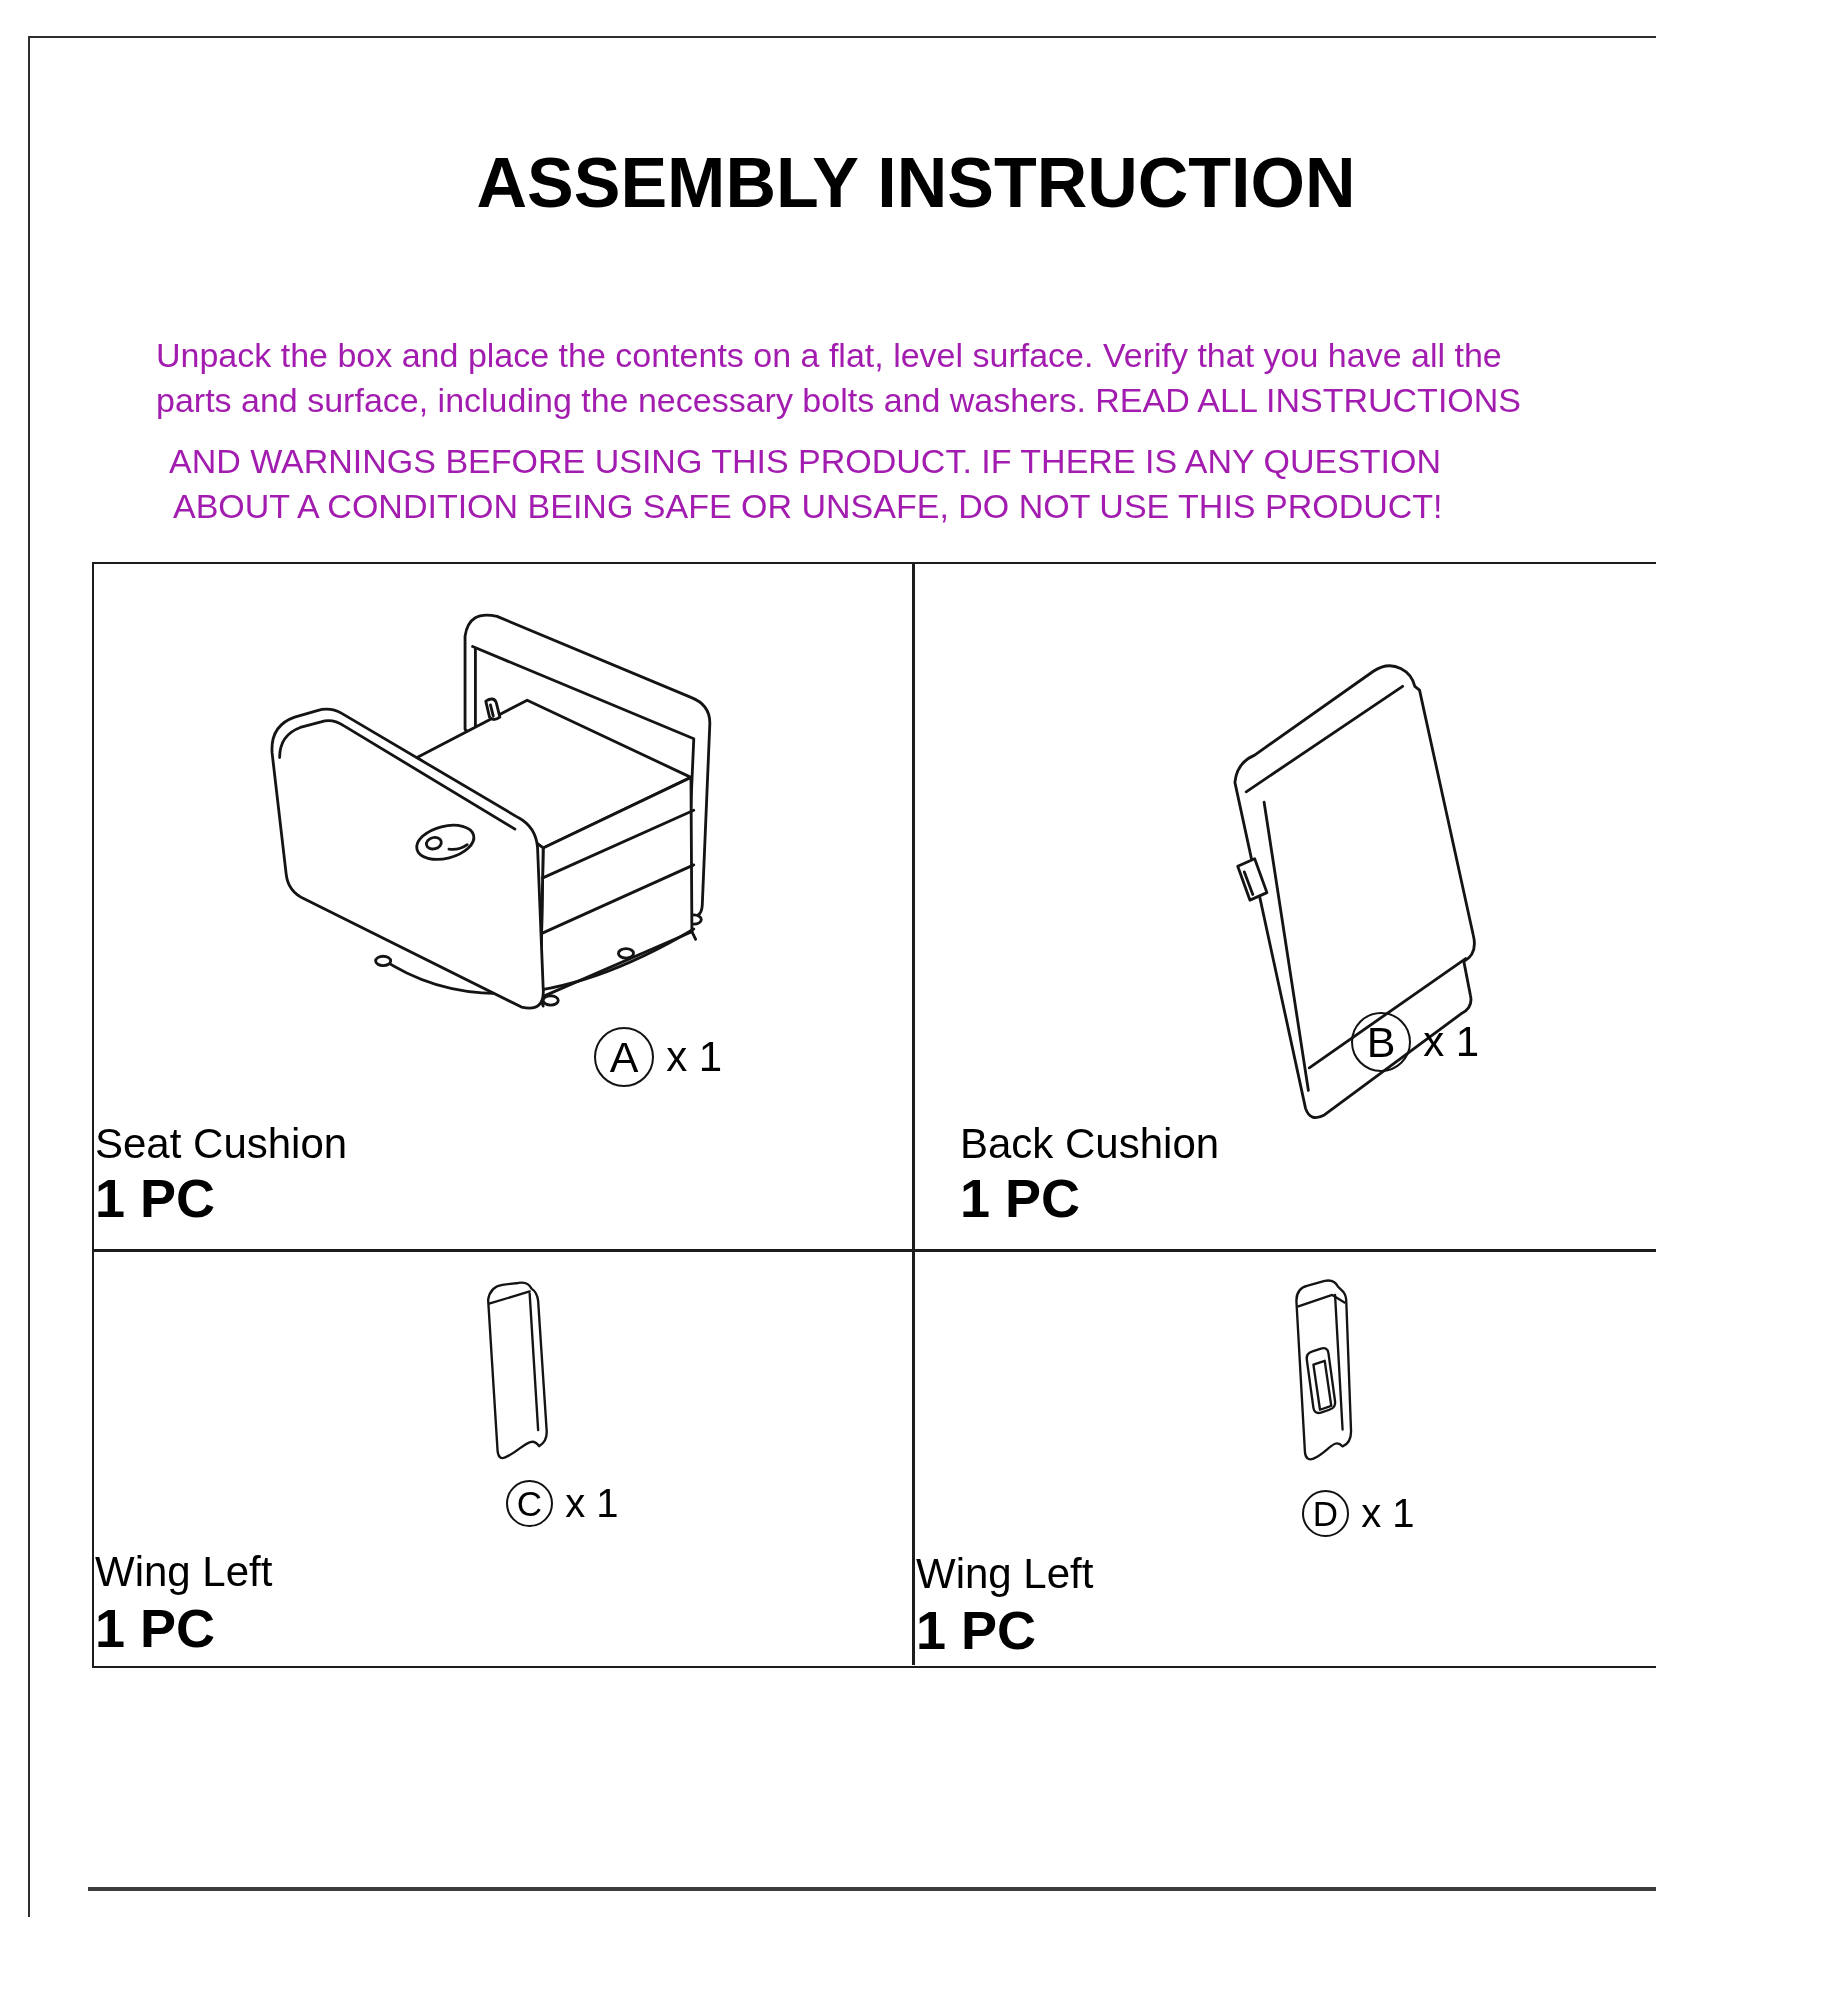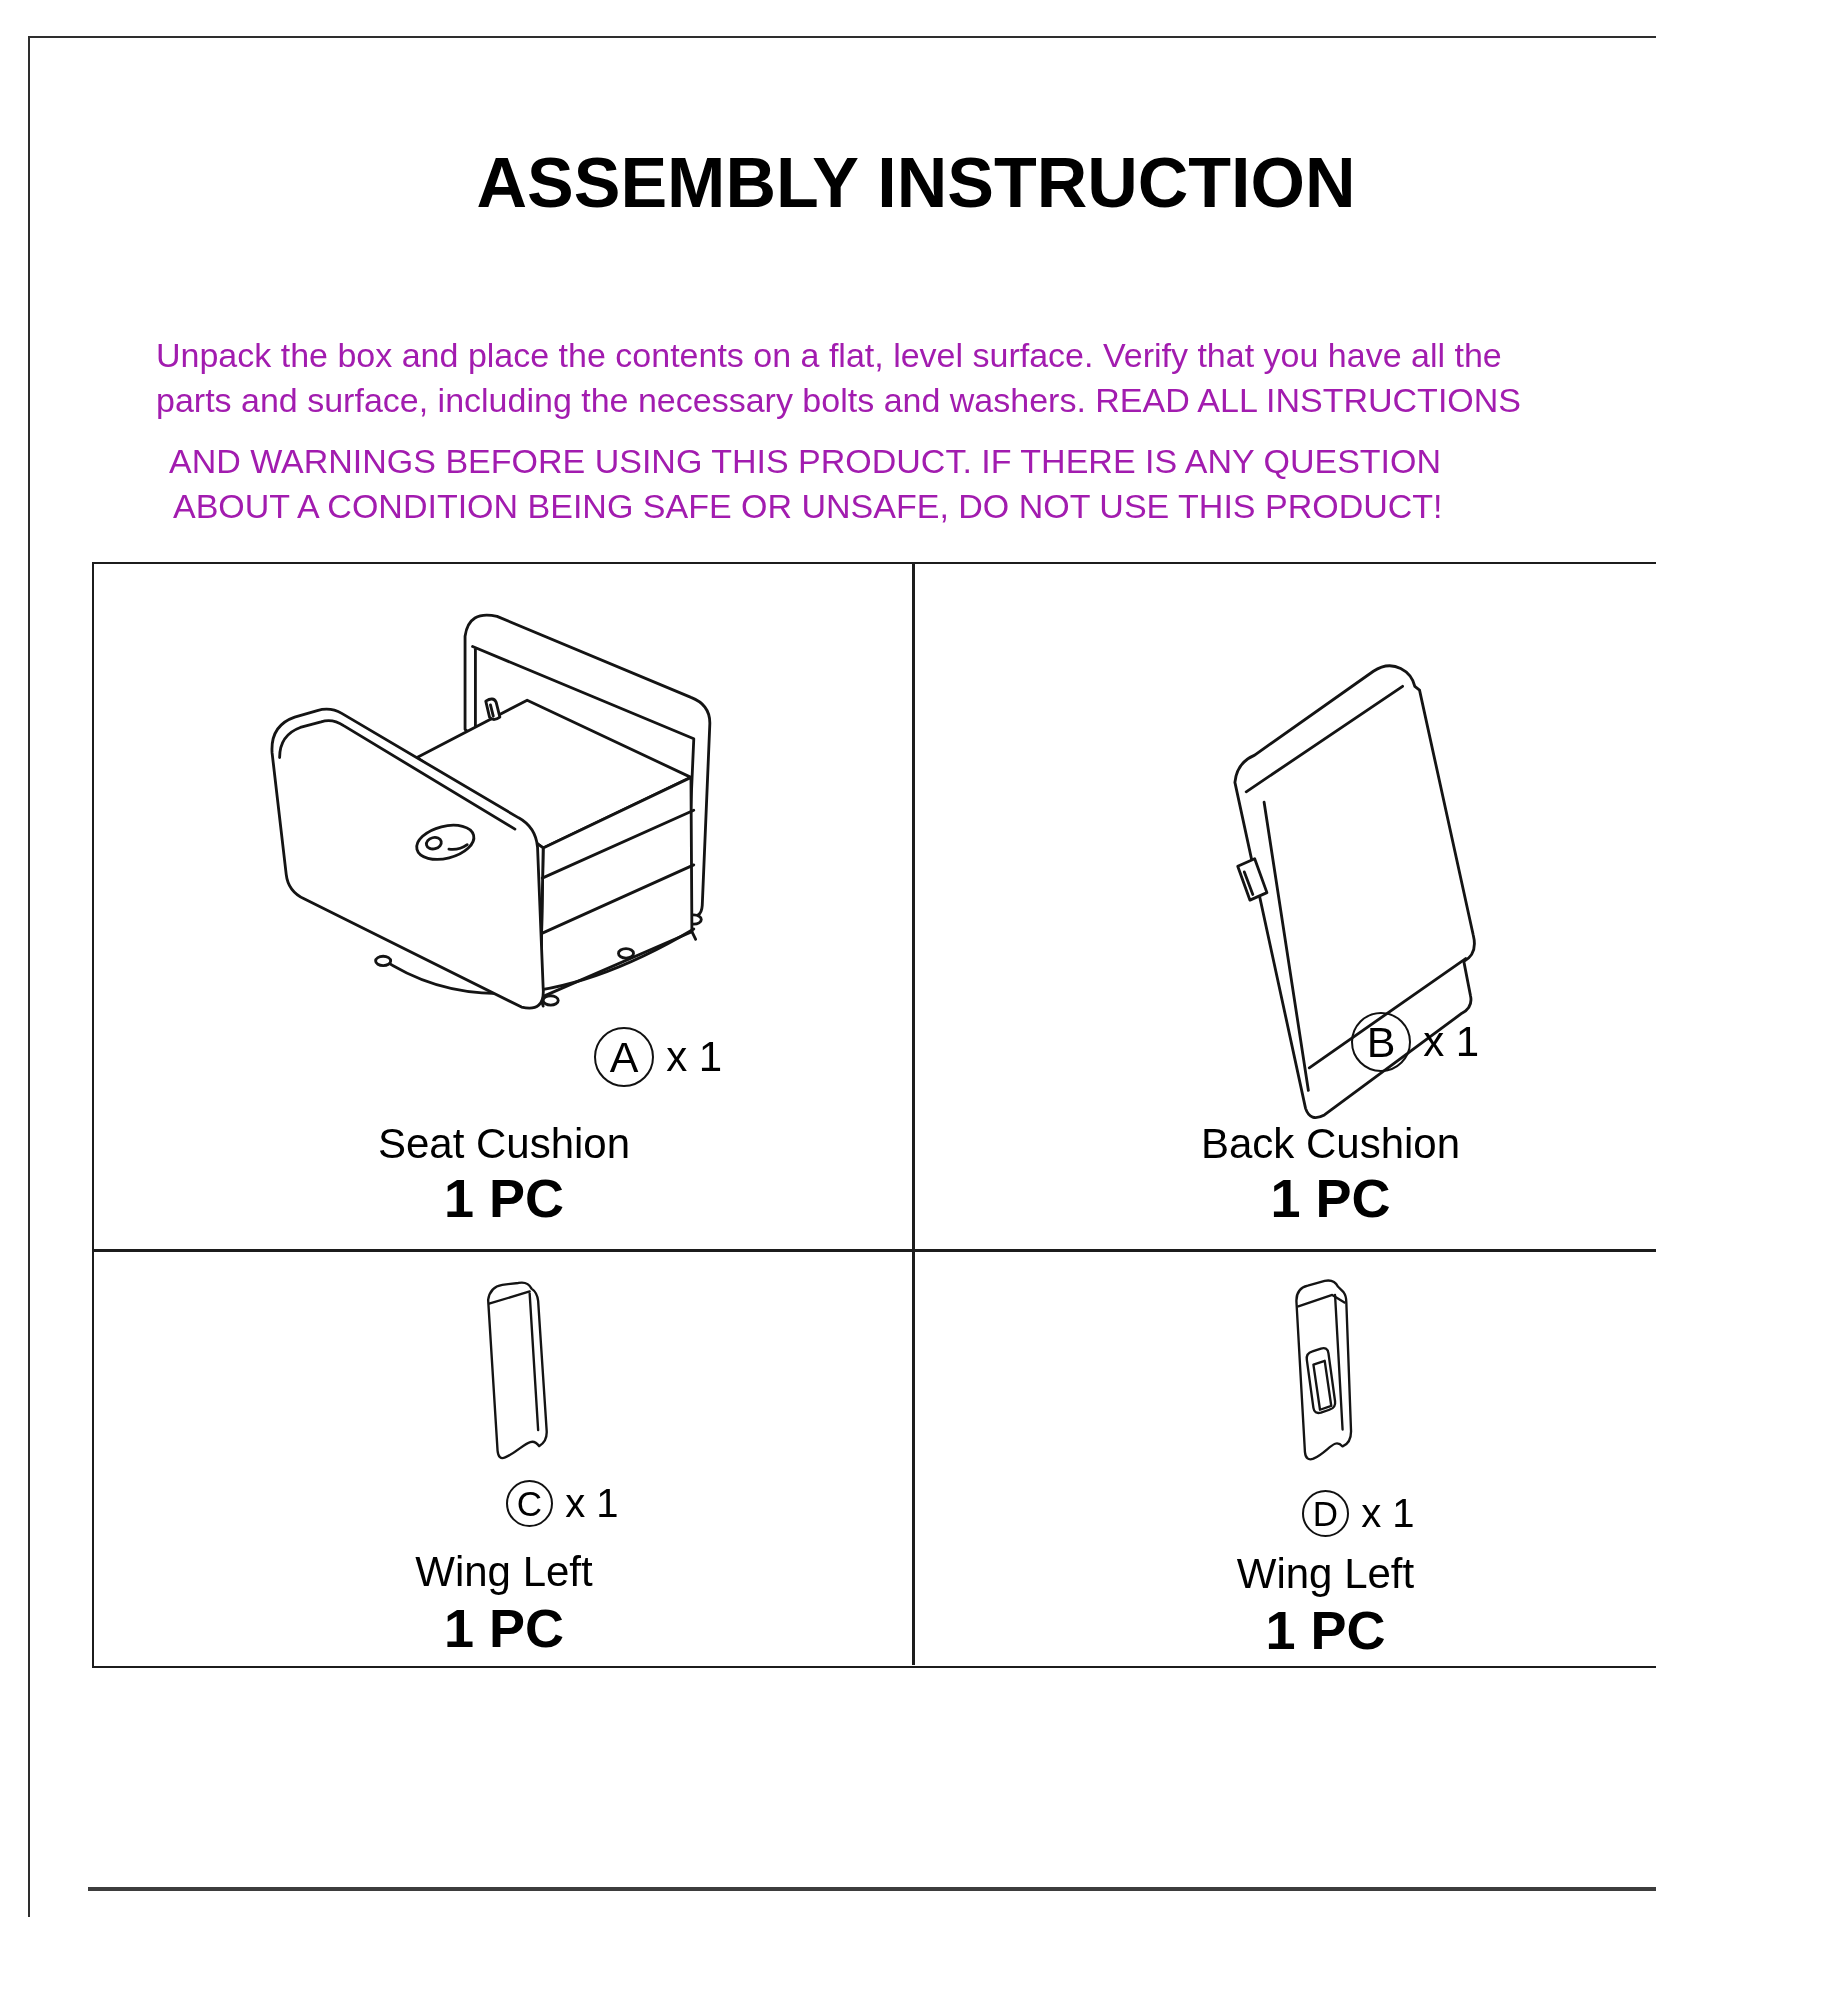--- a/index.html
+++ b/index.html
@@ -29,21 +29,21 @@
   .badge{display:flex;align-items:center;}
   .badge .circle{
     box-sizing:border-box;border:2.8px solid #111;border-radius:50%;
     display:flex;align-items:center;justify-content:center;background:transparent;
   }
   .badge.big .circle{width:60px;height:60px;font-size:43px;}
   .badge.small .circle{width:47px;height:47px;font-size:35px;}
   .badge .mult{margin-left:12.2px;}
   .badge.big .mult{font-size:42px;}
   .badge.small .mult{font-size:40px;}
-  .partname{text-align:center;color:#000;}
+  .partname{text-align:left;color:#000;}
   .partname .nm{font-size:42px;line-height:54px;}
   .partname .qt{font-size:54px;line-height:54px;font-weight:bold;}
   .row2 .nm{line-height:56px;}
   .row2 .qt{line-height:56px;}
   .bottom-rule{left:88px;top:1887px;width:1716px;height:3.8px;background:#3d3d3d;}
   svg{display:block;}
 </style>
 </head>
 <body>
 
@@ -117,21 +117,21 @@
       <path fill="#fff" d="M24 220 l18 -8 l13 36 l-18 8 z"></path>
       <path d="M31 226 l9 24"></path>
     </g>
   </svg>
   <div class="abs badge big" style="left:1351px;top:1012px">
     <span class="circle">
         <span>B</span>
       </span>
     <span class="mult">x 1</span>
   </div>
-  <div class="abs partname" style="left:921px;top:1117px;width:819px">
+  <div class="abs partname" style="left:960px;top:1117px;width:819px">
     <div class="nm">Back Cushion</div>
     <div class="qt">1 PC</div>
   </div>
 
   <svg class="abs" style="left:474px;top:1281px;width:83px;height:185px" viewBox="0 0 88 196">
     <g stroke="#141414" stroke-width="2.5" fill="none" stroke-linejoin="round" stroke-linecap="round">
       <path fill="#fff" d="M15 20 Q17 6 30 4 L47 2 Q57 0 61 8 Q67 12 68 21 L77 158 Q78 170 69 175 C60 162 50 180 33 187 Q26 190 25 180 Q21 112 15 20 Z"></path>
       <path d="M16 24 L59 11"></path>
       <path d="M59 13 L68 158"></path>
     </g>

